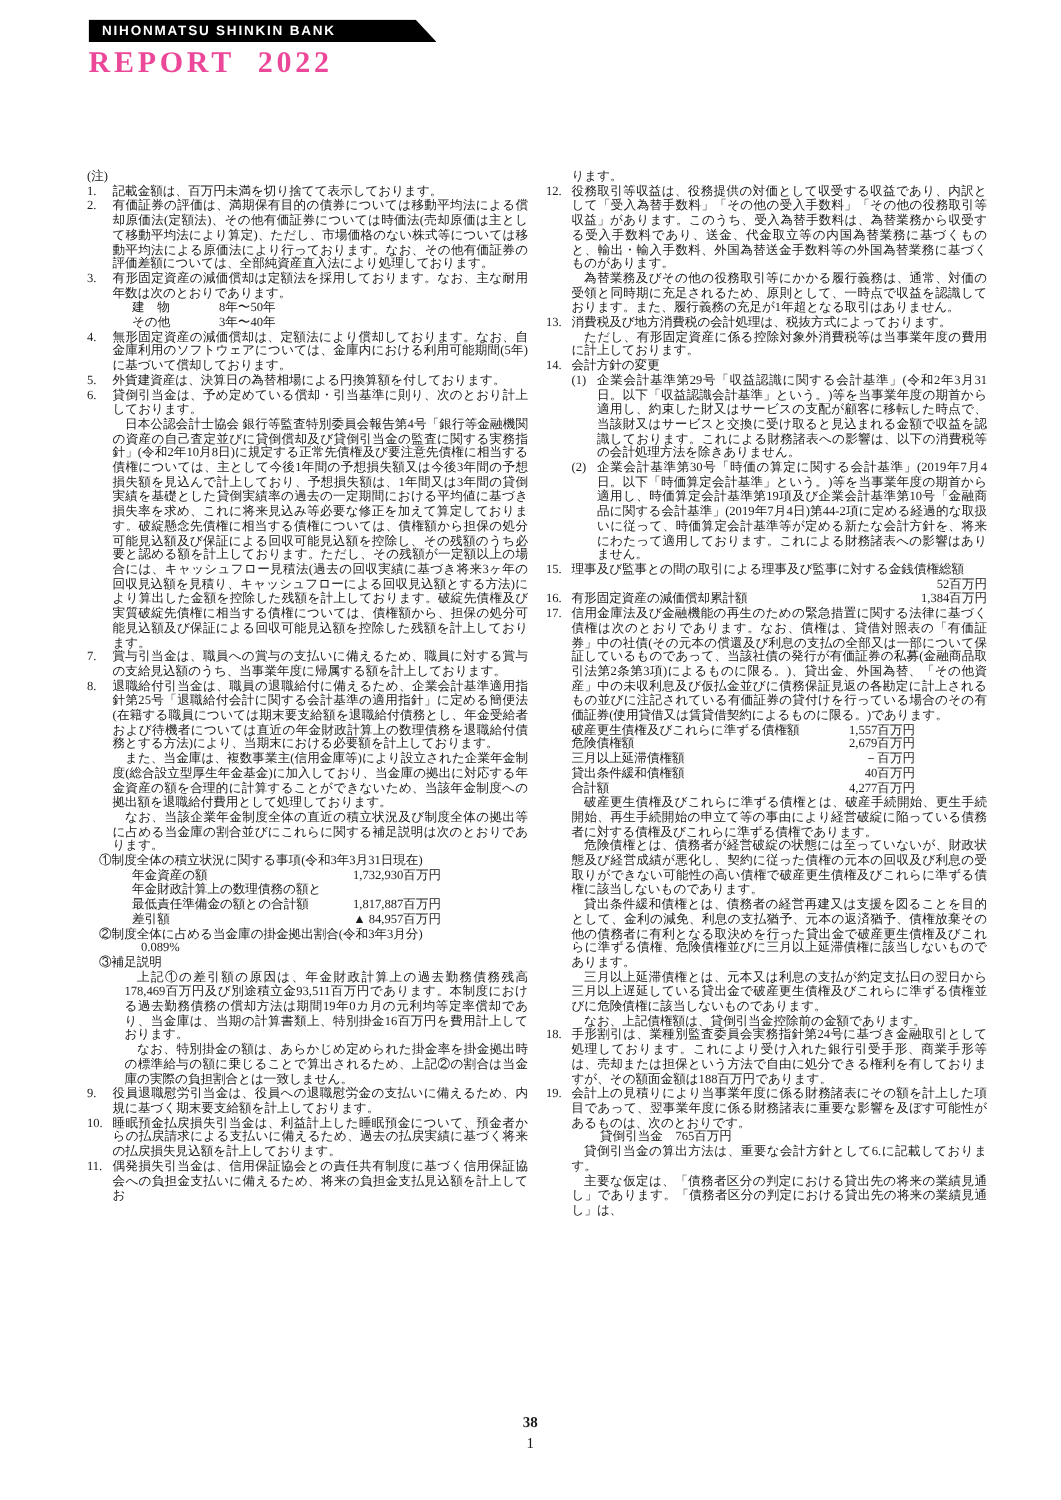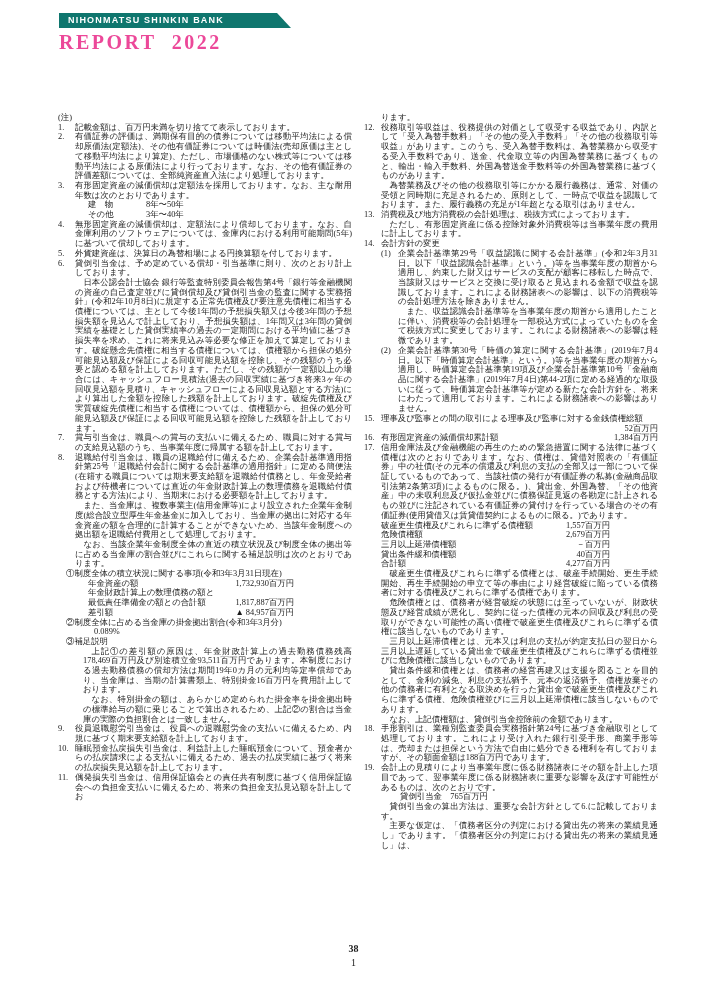--- a/index.html
+++ b/index.html
@@ -69,21 +69,21 @@
   }
   .ftr .pg{font-weight:bold;}
   .ftr .subpg{font-weight:normal;}
 </style>
 </head>
 <body>
 
 <div class="page">
 
   <div class="hdr">
-    <div class="banner" style="background: #0f766e;">
+    <div class="banner" style="background: #000000;">
       <span>NIHONMATSU  SHINKIN  BANK</span>
     </div>
     <div class="report-title" style="color: #ec4899;">REPORT  2022</div>
   </div>
 
   <div class="notes">
     <div class="cols">
       <div class="col">
           <div class="para p-label">(注)</div>
           <div class="para p-num">
@@ -174,21 +174,20 @@
           </div>
           <div class="para p-cont">ただし、有形固定資産に係る控除対象外消費税等は当事業年度の費用に計上しております。</div>
           <div class="para p-num">
             <span class="marker">14.</span>
             <span class="body">会計方針の変更</span>
           </div>
           <div class="para p-sub">
             <span class="marker">(1)</span>
             <span class="body">企業会計基準第29号「収益認識に関する会計基準」(令和2年3月31日。以下「収益認識会計基準」という。)等を当事業年度の期首から適用し、約束した財又はサービスの支配が顧客に移転した時点で、当該財又はサービスと交換に受け取ると見込まれる金額で収益を認識しております。これによる財務諸表への影響は、以下の消費税等の会計処理方法を除きありません。</span>
           </div>
-          <div class="para p-contsub">また、収益認識会計基準等を当事業年度の期首から適用したことに伴い、消費税等の会計処理を一部税込方式によっていたものを全て税抜方式に変更しております。これによる財務諸表への影響は軽微であります。</div>
           <div class="para p-sub">
             <span class="marker">(2)</span>
             <span class="body">企業会計基準第30号「時価の算定に関する会計基準」(2019年7月4日。以下「時価算定会計基準」という。)等を当事業年度の期首から適用し、時価算定会計基準第19項及び企業会計基準第10号「金融商品に関する会計基準」(2019年7月4日)第44-2項に定める経過的な取扱いに従って、時価算定会計基準等が定める新たな会計方針を、将来にわたって適用しております。これによる財務諸表への影響はありません。</span>
           </div>
           <div class="para p-num numv2">
             <span class="marker">15.</span>
             <span class="body"><span class="txt">理事及び監事との間の取引による理事及び監事に対する金銭債権総額</span><span class="val">52百万円</span></span>
           </div>
           <div class="para p-num numv">
             <span class="marker">16.</span>
@@ -214,22 +213,22 @@
           <div class="para kvr">
             <span class="klabel">貸出条件緩和債権額</span>
             <span class="kvalue">40百万円</span>
           </div>
           <div class="para kvr">
             <span class="klabel">合計額</span>
             <span class="kvalue">4,277百万円</span>
           </div>
           <div class="para p-cont">破産更生債権及びこれらに準ずる債権とは、破産手続開始、更生手続開始、再生手続開始の申立て等の事由により経営破綻に陥っている債務者に対する債権及びこれらに準ずる債権であります。</div>
           <div class="para p-cont">危険債権とは、債務者が経営破綻の状態には至っていないが、財政状態及び経営成績が悪化し、契約に従った債権の元本の回収及び利息の受取りができない可能性の高い債権で破産更生債権及びこれらに準ずる債権に該当しないものであります。</div>
+          <div class="para p-cont">貸出条件緩和債権とは、債務者の経営再建又は支援を図ることを目的として、金利の減免、利息の支払猶予、元本の返済猶予、債権放棄その他の債務者に有利となる取決めを行った貸出金で破産更生債権及びこれらに準ずる債権、危険債権並びに三月以上延滞債権に該当しないものであります。</div>
           <div class="para p-cont">三月以上延滞債権とは、元本又は利息の支払が約定支払日の翌日から三月以上遅延している貸出金で破産更生債権及びこれらに準ずる債権並びに危険債権に該当しないものであります。</div>
-          <div class="para p-cont">貸出条件緩和債権とは、債務者の経営再建又は支援を図ることを目的として、金利の減免、利息の支払猶予、元本の返済猶予、債権放棄その他の債務者に有利となる取決めを行った貸出金で破産更生債権及びこれらに準ずる債権、危険債権並びに三月以上延滞債権に該当しないものであります。</div>
           <div class="para p-cont">なお、上記債権額は、貸倒引当金控除前の金額であります。</div>
           <div class="para p-num">
             <span class="marker">18.</span>
             <span class="body">手形割引は、業種別監査委員会実務指針第24号に基づき金融取引として処理しております。これにより受け入れた銀行引受手形、商業手形等は、売却または担保という方法で自由に処分できる権利を有しておりますが、その額面金額は188百万円であります。</span>
           </div>
           <div class="para p-num">
             <span class="marker">19.</span>
             <span class="body">会計上の見積りにより当事業年度に係る財務諸表にその額を計上した項目であって、翌事業年度に係る財務諸表に重要な影響を及ぼす可能性があるものは、次のとおりです。</span>
           </div>
           <div class="para p-plain2">貸倒引当金　765百万円</div>

